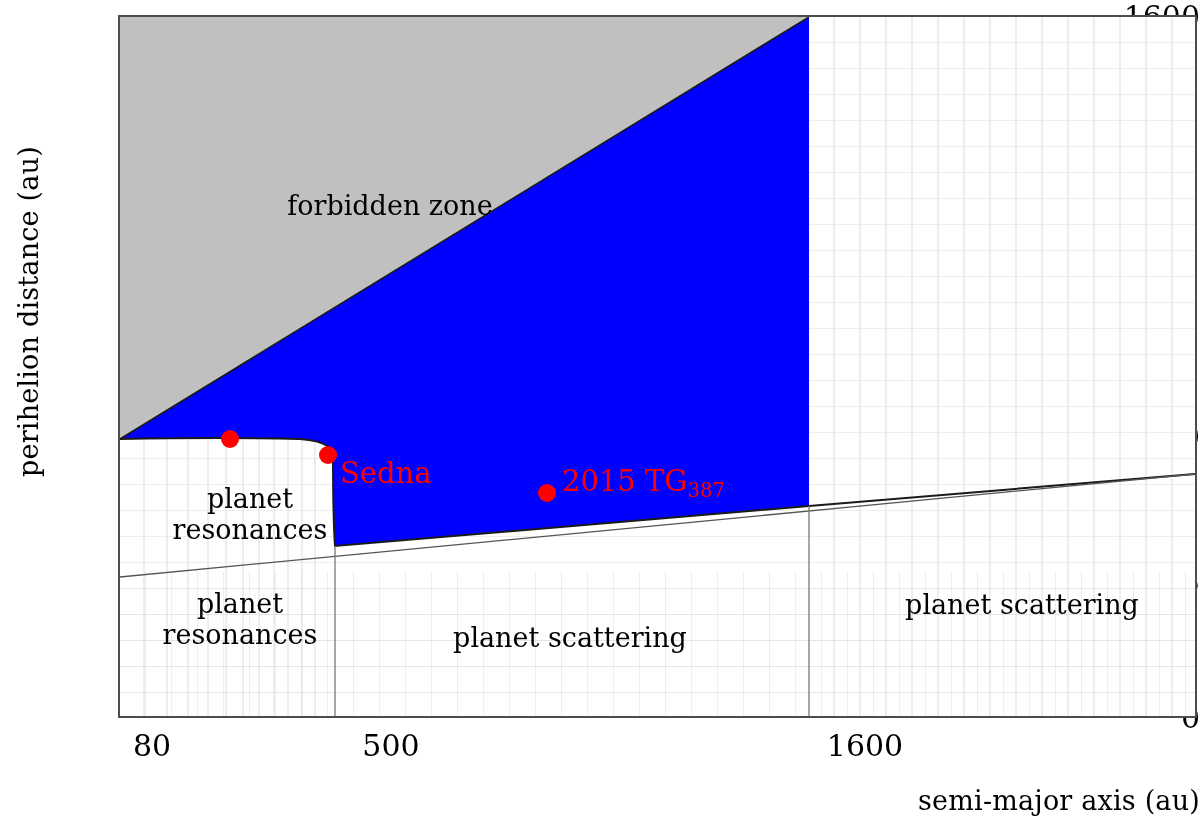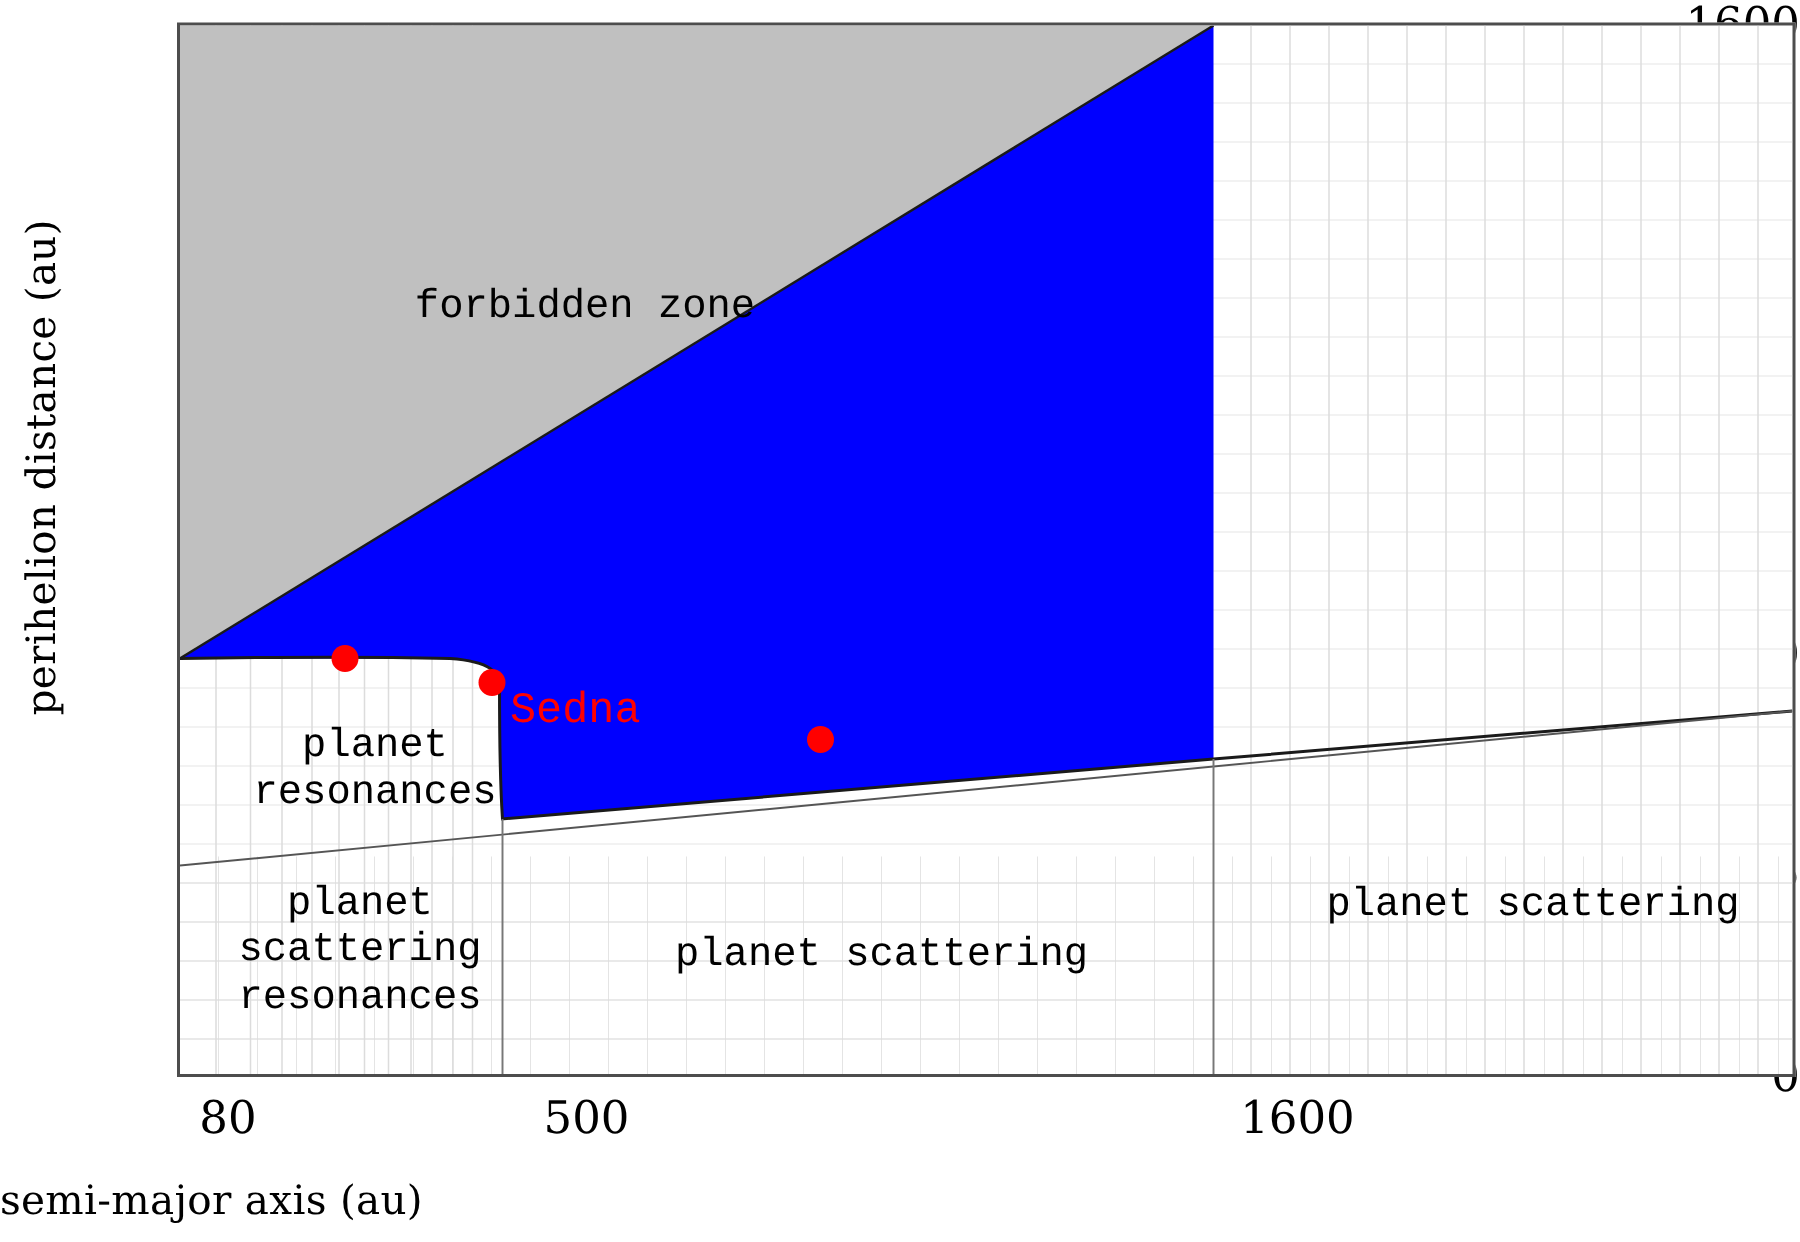--- a/index.html
+++ b/index.html
@@ -7,32 +7,32 @@
        font-family:"DejaVu Serif","Liberation Serif",serif;color:#000;}
   #figure{position:relative;width:1200px;height:828px;}
 
   
   .ylabel{
     position:absolute;left:-192px;top:296px;width:440px;
     transform:rotate(-90deg);transform-origin:center center;
     text-align:center;font-size:27px;letter-spacing:.2px;
   }
   .xlabel{
-    position:absolute;left:0;top:785px;width:1200px;text-align:left;
+    position:absolute;left:0;top:785px;width:1200px;text-align:right;
     font-size:27px;letter-spacing:.2px;
   }
   .ytick{position:absolute;right:0;width:92px;text-align:right;
          font-size:30px;line-height:1;}
   .xtick{position:absolute;top:731px;text-align:center;width:120px;
          font-size:30px;line-height:1;}
 
   
   #plot{position:absolute;left:118px;top:15px;width:1079px;height:703px;
         overflow:hidden;background:#fff;
-        box-sizing:border-box;border:2.5px solid #4d4d4d;font-family:Liberation Mono, monospace;}
+        box-sizing:border-box;border:2.5px solid #4d4d4d;}
   #plot svg{display:block;width:100%;height:100%;}
 
   
   .ptxt{position:absolute;text-align:center;font-size:27px;line-height:1.16;
         white-space:nowrap;pointer-events:none;}
   .ptxt.blk{color:#000;}
   .ptxt.wht{color:#fff;font-size:42px;}
   .ptxt.red{color:#ff0000;font-size:29px;}
   .ptxt sub{font-size:.68em;vertical-align:-.28em;}
 </style>
@@ -111,27 +111,29 @@
 
 
 
     <div class="ptxt blk" style="left:30px;top:466px;width:200px;">
       <div>planet</div>
       <div>resonances</div>
     </div>
 
     <div class="ptxt blk" style="left:20px;top:571px;width:200px;">
       <div>planet</div>
-      <div>scattering</div>
       <div>resonances</div>
     </div>
 
     <div class="ptxt blk" style="left:330px;top:605px;width:240px;">planet scattering</div>
 
     <div class="ptxt blk" style="left:762px;top:572px;width:280px;">
       <div>planet scattering</div>
     </div>
 
 
     <div class="ptxt red" style="left:220px;top:440px;text-align:center;">Sedna</div>
 
+    <div class="ptxt red" style="left:442px;top:448px;">
+      <span>2015 TG</span><sub>387</sub>
+    </div>
   </div>
 </div>
 
 </body></html>

